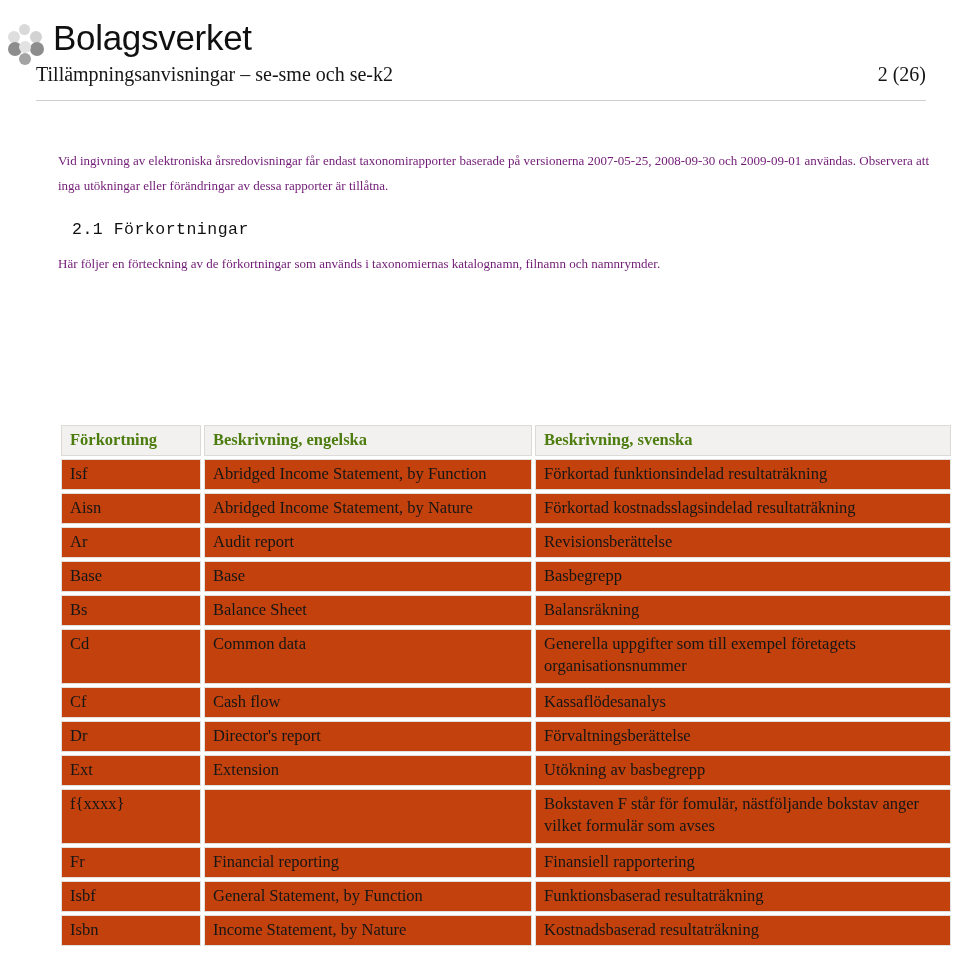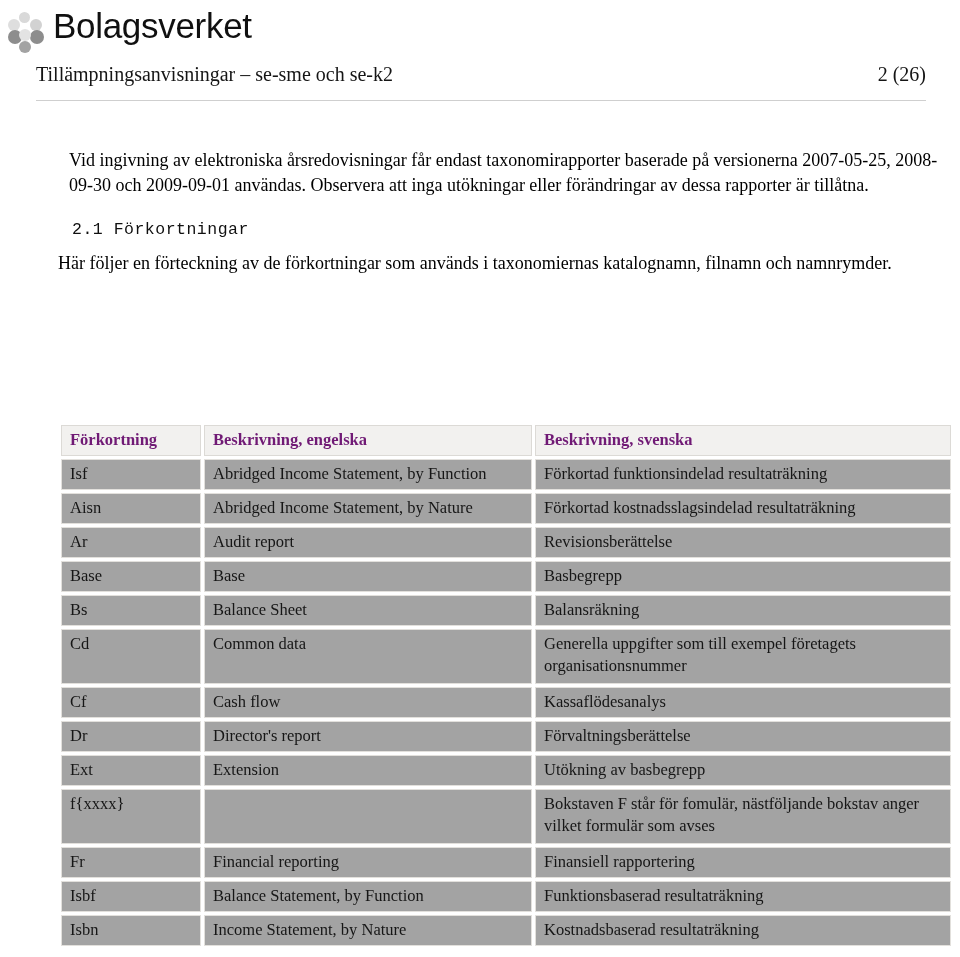--- a/index.html
+++ b/index.html
@@ -14,21 +14,21 @@
     overflow: hidden;
     font-family: "Liberation Serif", "DejaVu Serif", serif;
     color: #1a1a1a;
     position: relative;
   }
 
   
   .masthead {
     position: absolute;
     left: 0;
-    top: 4px;
+    top: 16px;
     width: 832px;
     height: 58px;
   }
   .logo-mark {
     position: absolute;
     left: 8px;
     top: 8px;
     width: 40px;
     height: 42px;
   }
@@ -94,24 +94,24 @@
     margin: 0 0 30px 0;
     font-family: "Liberation Sans", "DejaVu Sans", sans-serif;
     font-size: 24px;
     font-weight: 400;
     color: #101010;
     letter-spacing: 0.6px;
   }
   h1.section-title .num { letter-spacing: 0; }
 
   p.body-text {
-    margin: 0 0 16px 11px;
-    font-size: 18px;
+    margin: 0 0 16px 0;
+    font-size: 13px;
     line-height: 25px;
-    color: #000000;
+    color: #701a75;
     width: 892px;
   }
 
   h2.subsection-title {
     margin: 22px 0 12px 14px;
     font-family: Liberation Mono, monospace;
     font-size: 16.5px;
     font-weight: 400;
     color: #101010;
     letter-spacing: 0.5px;
@@ -133,35 +133,35 @@
     table-layout: fixed;
     font-size: 16.5px;
   }
   table.abbrev col.c1 { width: 140px; }
   table.abbrev col.c2 { width: 328px; }
   table.abbrev col.c3 { width: 416px; }
 
   table.abbrev th,
   table.abbrev td {
     border: 1px solid #e2e0dc;
-    background: #a3a3a3;
+    background: #c2410c;
     padding: 3px 8px 4px 8px;
     text-align: left;
     vertical-align: top;
     font-weight: 400;
     line-height: 22px;
     color: #161616;
     white-space: normal;
     height: 22px;
   }
   table.abbrev thead th {
     background: #f2f1ef;
     font-weight: 700;
     border: 1px solid #dcdad6;
-    color: #701a75;
+    color: #4d7c0f;
   }
   table.abbrev tr.tall td { height: 46px; }
   table.abbrev td.empty { color: transparent; }
 </style>
 </head>
 <body>
 
 <div class="masthead">
   <div class="logo-mark">
     <span style="left:11px;  top:0px;  width:11px; height:11px; background:#d9d9d9;"></span>
@@ -259,21 +259,21 @@
           <td class="empty"></td>
           <td>Bokstaven F står för fomulär, nästföljande bokstav anger vilket formulär som avses</td>
         </tr>
         <tr>
           <td>Fr</td>
           <td>Financial reporting</td>
           <td>Finansiell rapportering</td>
         </tr>
         <tr>
           <td>Isbf</td>
-          <td>Balance Statement, by Function</td>
+          <td>General Statement, by Function</td>
           <td>Funktionsbaserad resultaträkning</td>
         </tr>
         <tr>
           <td>Isbn</td>
           <td>Income Statement, by Nature</td>
           <td>Kostnadsbaserad resultaträkning</td>
         </tr>
       </tbody>
   </table>
 </div>

